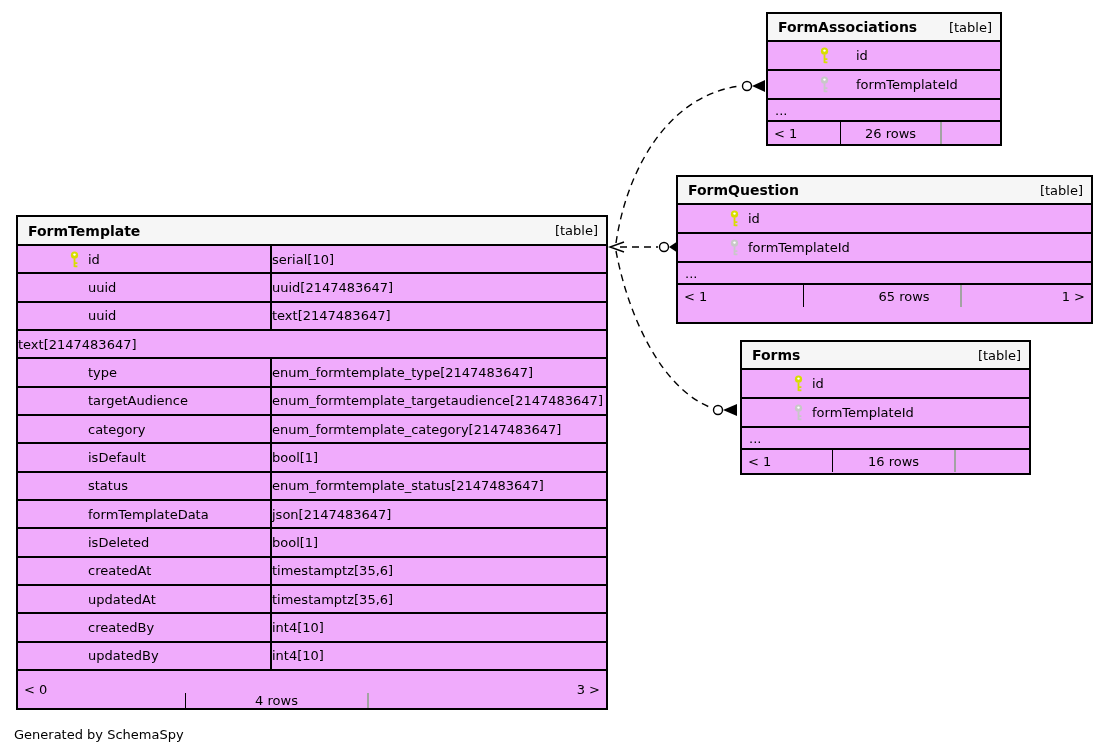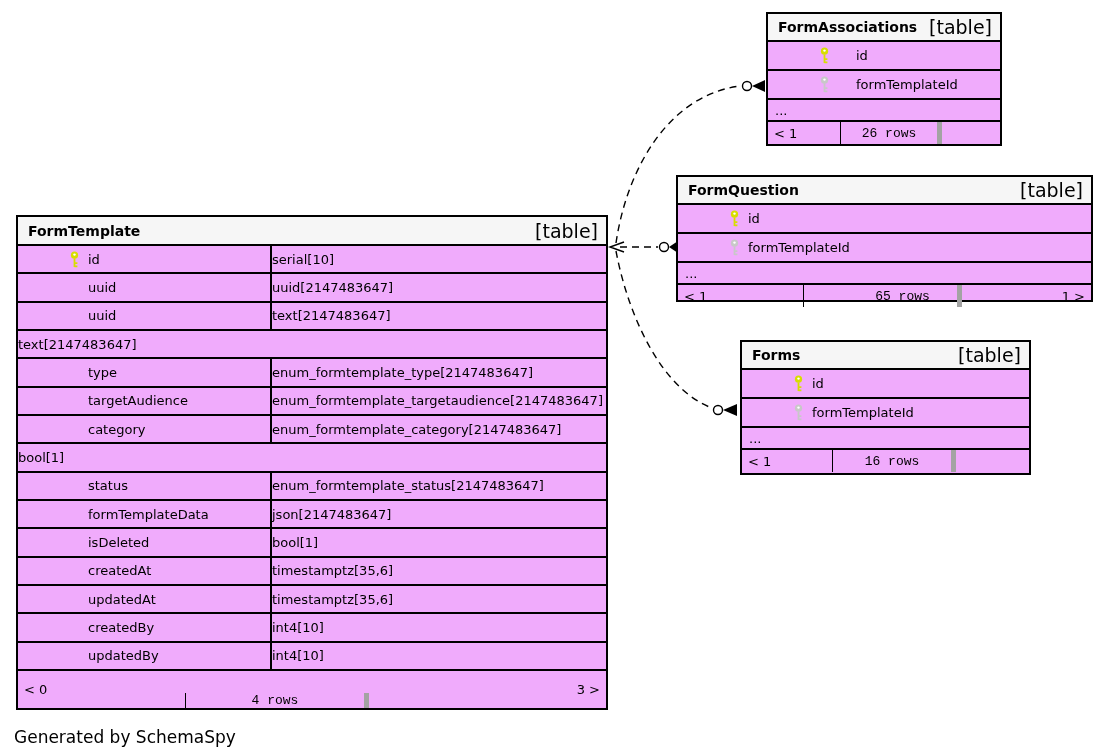--- a/index.html
+++ b/index.html
@@ -6,58 +6,58 @@
   body{width:1109px;height:755px;position:relative;overflow:hidden;
        font-family:"DejaVu Sans","Liberation Sans",sans-serif;color:#000;}
   .stage{position:absolute;left:0;top:0;width:1109px;height:755px;}
   svg.edges{position:absolute;left:0;top:0;pointer-events:none;}
 
   .tbox{position:absolute;background:#f0abfc;border:2px solid #000;
         box-sizing:border-box;display:flex;flex-direction:column;font-size:13px;}
   .thead{background:#f6f6f6;display:flex;justify-content:space-between;
          align-items:center;padding:0 8px 0 10px;}
   .thead .title{font-weight:bold;font-size:14px;}
-  .thead .badge{font-size:19px;}
+  .thead .badge{font-size:13px;}
   .trow{border-top:2px solid #000;display:flex;align-items:center;min-height:0;}
   .cname{display:flex;align-items:center;align-self:stretch;box-sizing:border-box;
          padding-left:11px;margin-left:40px;}
   .divided .cname{flex:0 0 214px;border-right:2px solid #000;}
   .ctype{flex:1;white-space:nowrap;}
   .keyslot{width:12px;height:17px;flex:0 0 12px;margin-right:7px;display:inline-block;}
   .gapwide .keyslot{margin-right:25px;}
   .tdots{border-top:2px solid #000;display:flex;align-items:center;padding-left:7px;}
   .tfoot{border-top:2px solid #000;display:flex;align-items:stretch;}
   .fc{display:flex;align-items:center;box-sizing:border-box;white-space:nowrap;}
   .fc-left{padding-left:6px;justify-content:flex-start;}
-  .fc-center{justify-content:center;border-left:1px solid #000;border-right:5px solid #a3a3a3;font-family:Liberation Mono, monospace;}
+  .fc-center{justify-content:center;border-left:1px solid #000;border-right:2px solid #a3a3a3;}
   .fc-right{flex:1;padding-right:6px;justify-content:flex-end;}
 
   
   #t0{left:16px;top:215px;width:592px;height:495px;}
   #t0 .thead{flex:0 0 27px;}
   #t0 .trow{flex:1;}
   #t0 .tfoot{flex:0 0 24px;}
   #t0 .fc-left{flex:0 0 167px;}
   #t0 .fc-center{flex:0 0 184px;margin-top:22px;}
 
   
   #t1{left:766px;top:12px;width:236px;height:134px;}
   
-  #t2{left:676px;top:175px;width:417px;height:127px;}
+  #t2{left:676px;top:175px;width:417px;height:149px;}
   
   #t3{left:740px;top:340px;width:291px;height:135px;}
   .smalltbl .thead{flex:0 0 26px;}
   .smalltbl .trow{flex:0 0 27px;}
   .smalltbl .tdots{flex:0 0 20px;}
   .smalltbl .tfoot{flex:0 0 22px;}
   #t1 .fc-left{flex:0 0 72px;}  #t1 .fc-center{flex:0 0 102px;}
   #t2 .fc-left{flex:0 0 125px;} #t2 .fc-center{flex:0 0 159px;padding-left:44px;}
   #t3 .fc-left{flex:0 0 90px;}  #t3 .fc-center{flex:0 0 124px;}
 
-  .note{position:absolute;left:14px;top:727px;font-size:17px;}
+  .note{position:absolute;left:14px;top:727px;font-size:13px;}
 </style>
 </head>
 <body>
 
 <div class="stage">
 
   <svg class="edges" width="1109" height="755">
     <g stroke="#000" fill="none" stroke-width="1.4">
       <path d="M 616 243 C 627 168 669 95 740 86" stroke-dasharray="7 5"></path>
       <path d="M 620 247 L 658 247" stroke-dasharray="7 5"></path>
@@ -122,20 +122,24 @@
       <span class="ctype">enum_formtemplate_targetaudience[2147483647]</span>
     </div>
     <div class="trow">
       <span class="cname">
           <span class="keyslot"></span>
           <span>category</span>
         </span>
       <span class="ctype">enum_formtemplate_category[2147483647]</span>
     </div>
     <div class="trow">
+      <span class="cname">
+          <span class="keyslot"></span>
+          <span>isDefault</span>
+        </span>
       <span class="ctype">bool[1]</span>
     </div>
     <div class="trow">
       <span class="cname">
           <span class="keyslot"></span>
           <span>status</span>
         </span>
       <span class="ctype">enum_formtemplate_status[2147483647]</span>
     </div>
     <div class="trow">

